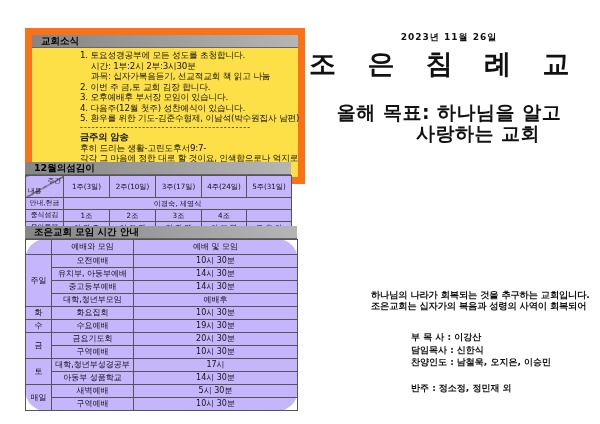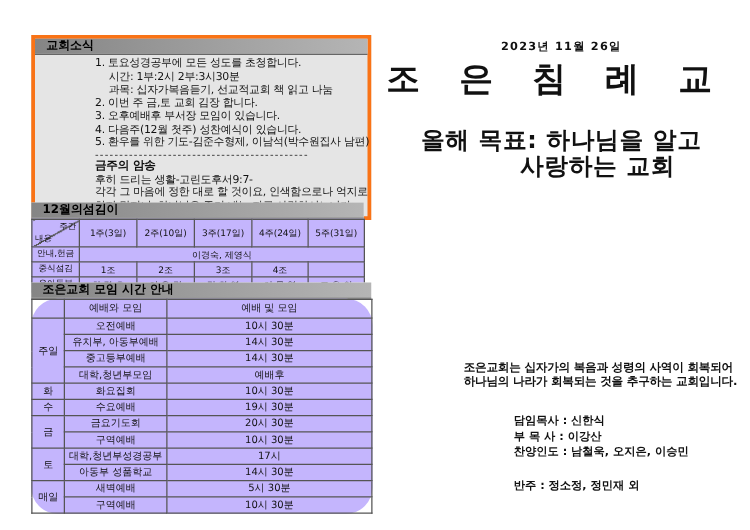--- a/index.html
+++ b/index.html
@@ -1,20 +1,20 @@
 <!DOCTYPE html>
 <html><head>
 <meta charset="utf-8">
 <style>
   html,body{margin:0;padding:0;}
   body{background:#e8e8e8;font-family:"DejaVu Sans","Liberation Sans",sans-serif;}
   .page{position:relative;width:600px;height:424px;background:#ffffff;color:#111;overflow:hidden;}
 
   
-  .news-box{position:absolute;left:25px;top:28px;width:266px;border:3px solid #f97316;background:#e5e5e5;}
+  .news-box{position:absolute;left:25px;top:28px;width:266px;border:7px solid #f97316;background:#fde047;}
   .bar{background:linear-gradient(to right,#858585,#b5b5b5);color:#000;font-weight:bold;
        font-size:9.5px;line-height:12px;padding-left:9px;border-bottom:1px solid #666;}
   .news-body{padding:2px 4px 3px 4px;font-size:8.7px;line-height:10.5px;letter-spacing:-0.2px;margin-left:44px;}
   .news-line{white-space:nowrap;}
   .news-line.indent{padding-left:11px;}
   .sep{font-size:8px;line-height:7px;color:#222;letter-spacing:1px;overflow:hidden;white-space:nowrap;}
   .verse-title{font-weight:bold;font-size:9.3px;line-height:12px;}
   .verse-line{white-space:nowrap;}
 
   .section{position:absolute;left:25px;background:#fff;}
@@ -194,25 +194,25 @@
   <div class="right-col">
     <div class="date">2023년 11월 26일</div>
     <div class="church-title">조 은 침 례 교 회</div>
     <div class="goal">
       <div>올해 목표: 하나님을 알고</div>
       <div class="l2">사랑하는 교회</div>
     </div>
   </div>
 
   <div class="mission">
+    <div>하나님의 나라가 회복되는 것을 추구하는 교회입니다.</div>
     <div>조은교회는 십자가의 복음과 성령의 사역이 회복되어</div>
-    <div>하나님의 나라가 회복되는 것을 추구하는 교회입니다.</div>
   </div>
 
   <div class="staff">
+    <div>부 목 사 : 이강산</div>
     <div>담임목사 : 신한식</div>
-    <div>부 목 사 : 이강산</div>
     <div>찬양인도 : 남철욱, 오지은, 이승민</div>
   </div>
 
   <div class="accomp">반주  : 정소정, 정민재 외</div>
 
 </div>
 
 </body></html>

